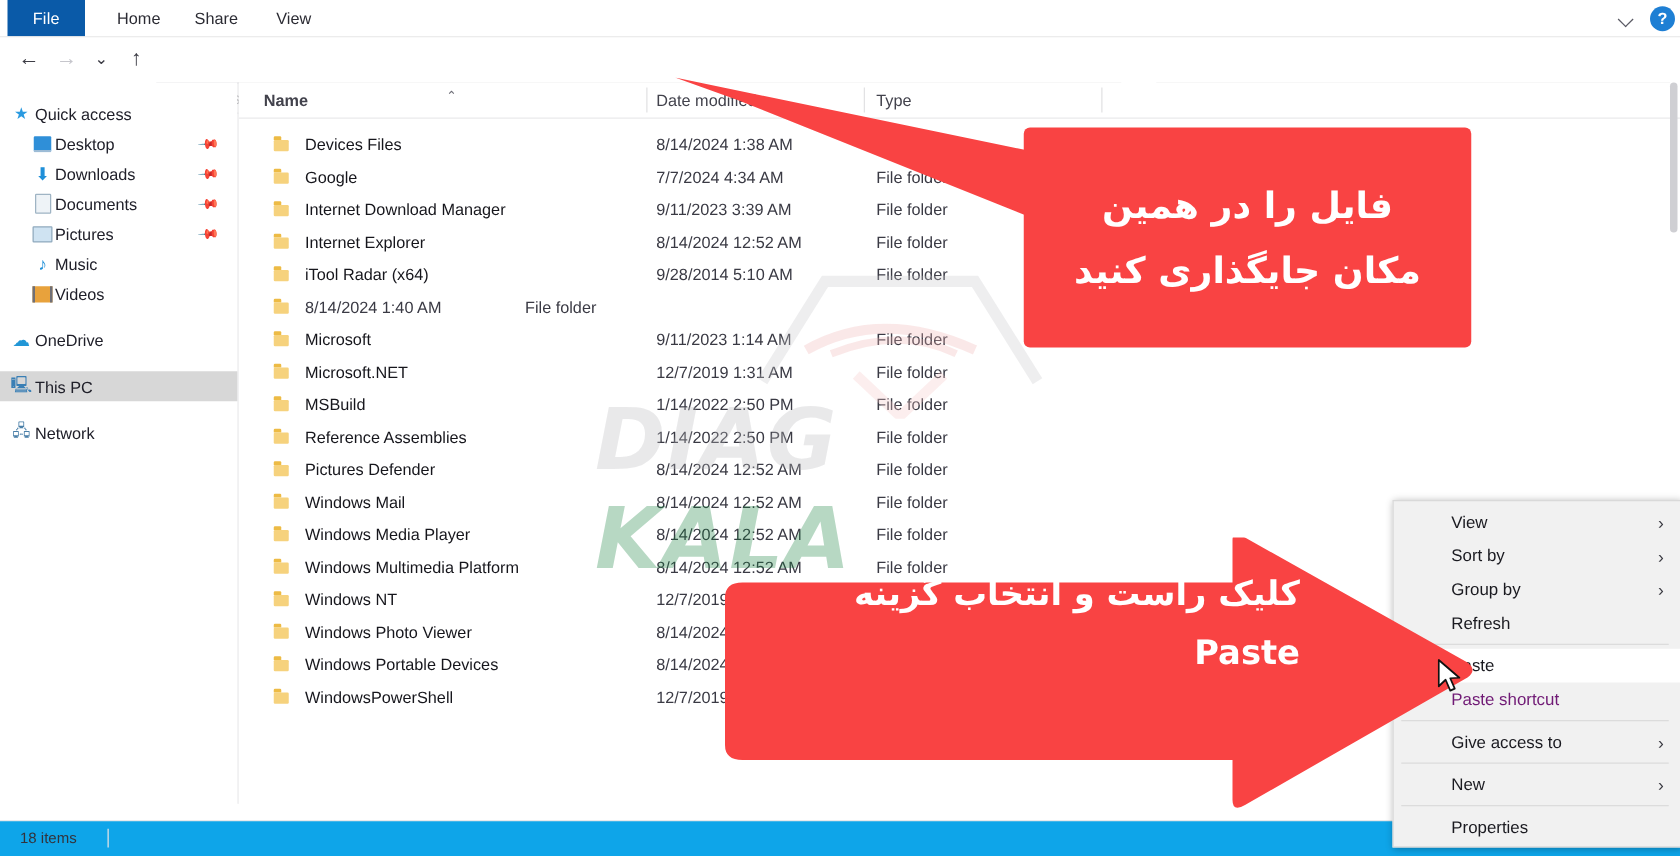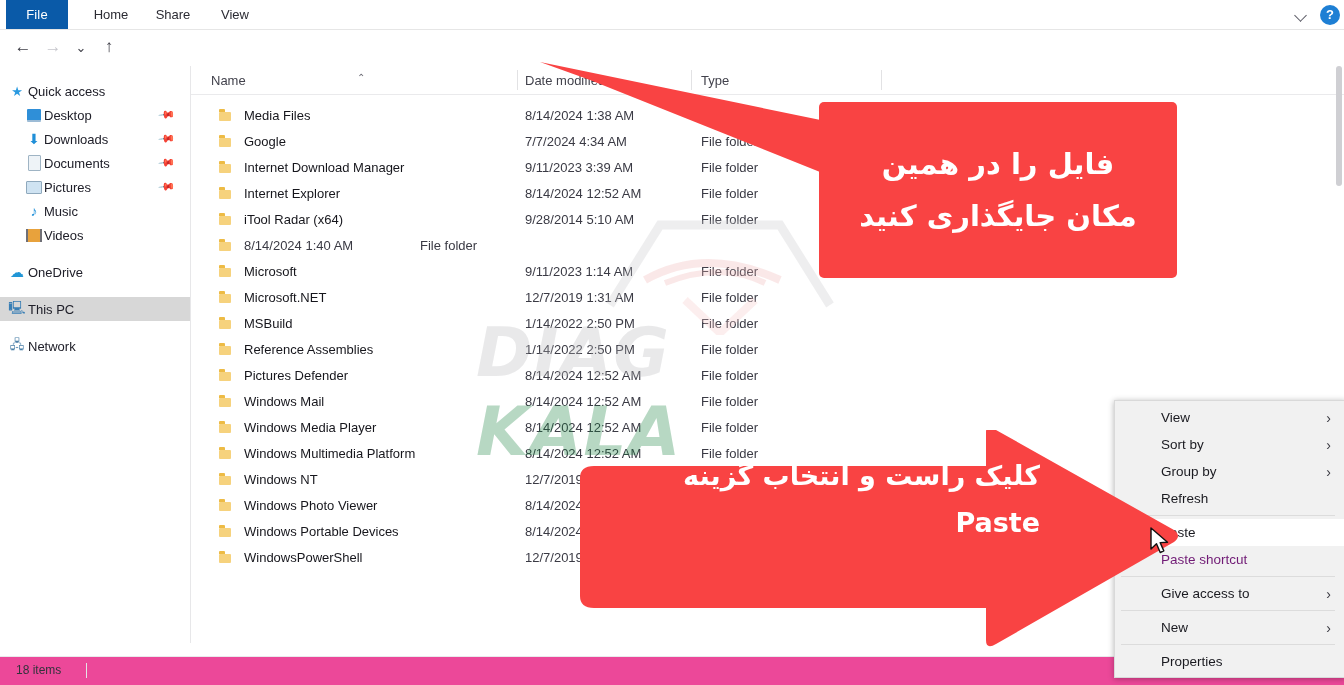--- a/index.html
+++ b/index.html
@@ -78,42 +78,42 @@
   .ic-music{color:#1f8fd8;font-size:14px;}
   .ic-video{width:13px;height:13px;background:#e8a23c;border-left:2px solid #6f6f76;border-right:2px solid #6f6f76;}
   .ic-cloud{color:#2196d6;font-size:14px;}
   .ic-pc{color:#3a7fb5;font-size:13px;}
   .ic-net{color:#4a7fa8;font-size:13px;}
 
   
   .listpane{position:absolute;left:191px;top:66px;width:1153px;height:577px;background:#fff;overflow:hidden;}
   .colhdr{position:absolute;left:0;top:0;width:1153px;height:28px;background:#fff;}
   .colhdr .ch{position:absolute;top:0;height:28px;display:flex;align-items:center;font-size:13px;color:#42424c;}
-  .ch-name{left:20px;}
+  .ch-name{left:20px;font-weight:bold;}
   .ch-date{left:334px;}
   .ch-type{left:510px;}
   .col-divider{position:absolute;top:4px;width:1px;height:20px;background:#e2e2e4;}
   .sort-caret{position:absolute;left:166px;top:6px;font-size:10px;color:#6a6a74;}
   .hdr-underline{position:absolute;left:0;top:28px;width:1153px;height:1px;background:#eaeaec;}
 
   .rows{position:absolute;left:0;top:36px;width:1153px;}
   .row{height:26px;display:flex;align-items:center;font-size:13px;color:#16161c;}
   .row .fico{width:13px;height:12px;margin-left:28px;margin-right:12px;position:relative;flex:0 0 auto;}
   .row .fico .t{position:absolute;left:0;top:0;width:6px;height:3px;background:#edbb45;border-radius:1px 1px 0 0;}
   .row .fico .b{position:absolute;left:0;top:2.5px;width:12px;height:9.5px;background:#f6d27d;border-radius:1px;}
   .row .rname{width:281px;}
   .row .rdate{width:176px;color:#3a3a44;}
   .row .rtype{color:#3a3a44;}
 
   
   .vscroll{position:absolute;right:0;top:66px;width:8px;height:577px;background:transparent;}
   .vthumb{position:absolute;left:0;top:0;width:6px;height:120px;background:#cfcfd3;border-radius:3px;}
 
   
-  .statusbar{position:absolute;left:0;bottom:0;width:1344px;height:28px;background:#ec4899;border-top:1px solid #e9e9eb;}
+  .statusbar{position:absolute;left:0;bottom:0;width:1344px;height:28px;background:#0ea5e9;border-top:1px solid #e9e9eb;}
   .status-txt{position:absolute;left:16px;top:6px;font-size:12px;color:#33333c;}
   .status-sep{position:absolute;left:86px;top:6px;width:1px;height:15px;background:#e4e4e6;}
 
   
   .watermark{position:absolute;left:470px;top:195px;width:420px;height:230px;pointer-events:none;opacity:.30;}
   .wm-text{position:absolute;left:6px;top:118px;font-family:"DejaVu Sans",sans-serif;font-weight:bold;
     font-size:68px;letter-spacing:1px;color:#b9b9bc;font-style:italic;}
   .wm-text .k{color:#15803d;}
   .wm-car{position:absolute;left:120px;top:10px;}
 
@@ -282,21 +282,21 @@
     </div>
     <div class="hdr-underline"></div>
 
     <div class="rows">
 
       <div class="row">
         <span class="fico">
             <span class="t"></span>
             <span class="b"></span>
           </span>
-        <span class="rname">Media Files</span>
+        <span class="rname">Devices Files</span>
         <span class="rdate">8/14/2024 1:38 AM</span>
         <span class="rtype">File folder</span>
       </div>
       <div class="row">
         <span class="fico">
             <span class="t"></span>
             <span class="b"></span>
           </span>
         <span class="rname">Google</span>
         <span class="rdate">7/7/2024 4:34 AM</span>

